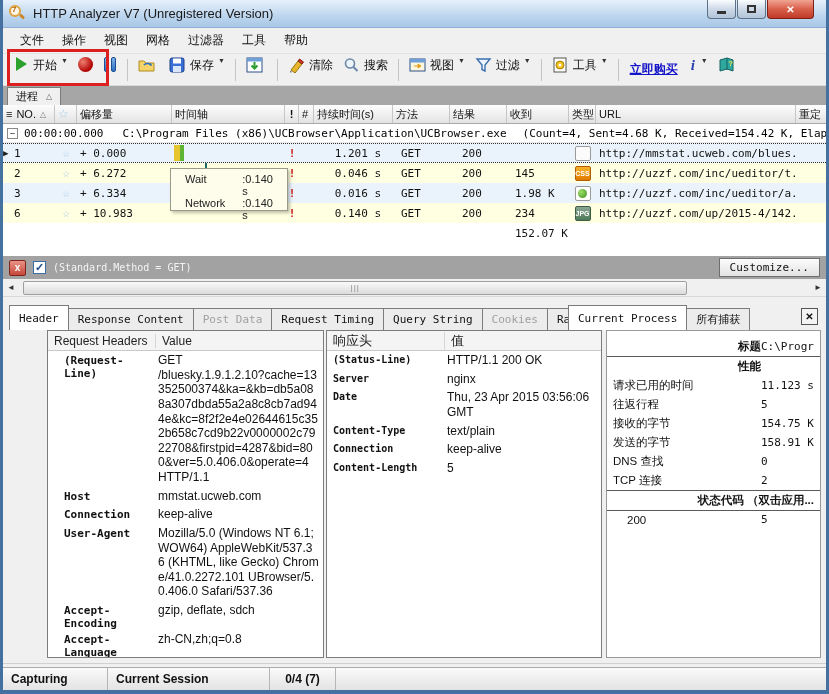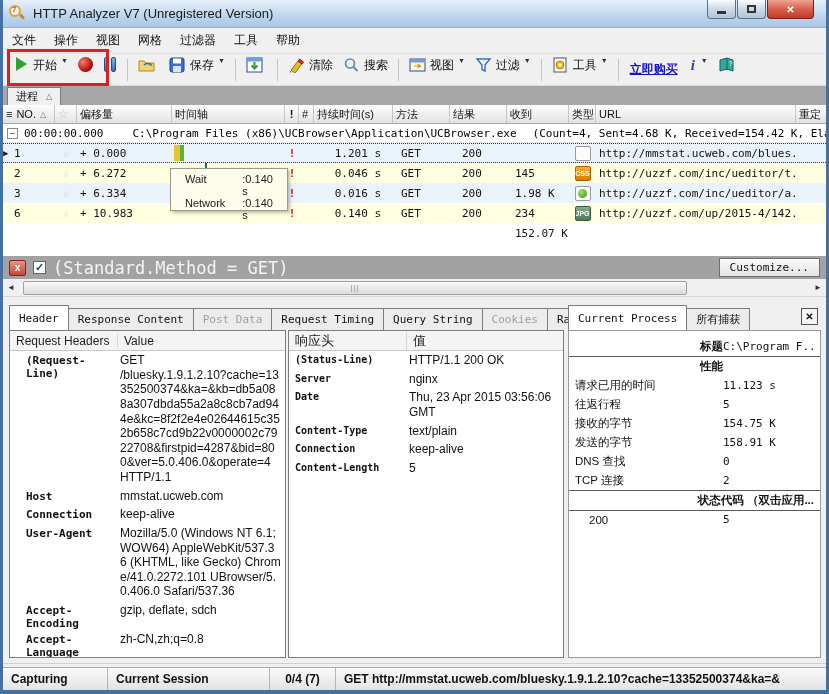--- a/index.html
+++ b/index.html
@@ -16,21 +16,21 @@
   .app-icon .seven{ position:absolute; left:3px; top:0px; font-size:8px; color:#b06a10; font-weight:bold;}
   .title-text{ margin-left:7px; font-size:13px; color:#1a1a1a; }
   .winbtns{ position:absolute; top:0; right:12px; display:flex; }
   .wbtn{ width:29px; height:19px; border:1px solid #5c7187; border-top:none; background:linear-gradient(#fafcfe,#cdd9e8 50%,#b3c4d9);
     border-radius:0 0 4px 4px; margin-left:0; display:flex; align-items:center; justify-content:center; font-size:10px; color:#333;}
   .wbtn + .wbtn{ margin-left:1px; }
   .wbtn.close{ width:47px; background:linear-gradient(#f0a492,#d9604b 50%,#c03a28); color:#fff; font-weight:bold; border-color:#7e1f13;}
   .wbtn .minglyph{ width:9px; height:3px; background:#333; margin-top:6px;}
   .wbtn .maxglyph{ width:9px; height:8px; border:2px solid #333; }
   
-  .menubar{ height:26px; flex:none; background:#f0f0f0; display:flex; align-items:center; padding-left:0; border-bottom:1px solid #e2e2e2;}
+  .menubar{ height:26px; flex:none; background:#f0f0f0; display:flex; align-items:center; padding-left:8px; border-bottom:1px solid #e2e2e2;}
   .menu-item{ font-size:12px; color:#111; padding:3px 9px; }
   
   .toolbar{ height:32px; flex:none; background:#f0f0f0; display:flex; align-items:center; padding-left:8px; position:relative; border-bottom:1px solid #dcdcdc;}
   .tb-btn{ display:flex; align-items:flex-start; height:26px; padding:0 5px; font-size:12px; color:#111; }
   .tb-caret{ font-size:7px; color:#333; margin-left:4px; }
   .sep{ width:1px; height:22px; background:#c4c4c4; margin:0 5px; flex:none;}
   .play-tri{ width:0; height:0; border-left:11px solid #2ca12c; border-top:7px solid transparent; border-bottom:7px solid transparent; margin-right:6px;}
   .stop-ball{ width:15px; height:15px; border-radius:50%; background:radial-gradient(circle at 5px 5px,#f08070,#b00000 70%); }
   .pause-bars{ display:flex; }
   .pause-bars i{ width:5px; height:15px; background:linear-gradient(#7fb2e8,#2f6fc0); border:1px solid #1d4f94; border-radius:2px; margin:0 1px;}
@@ -74,21 +74,21 @@
   .ft-jpg{ background:linear-gradient(#8aa795,#4e7a5a); border:1px solid #3c5c44;}
   .grid-filler{ height:33px; background:#fff; }
   .tooltip{ position:absolute; left:167px; top:63px; width:118px; height:43px; background:#fefdec; border:1px solid #9a9a8a;
     box-shadow:2px 2px 3px rgba(0,0,0,.25); z-index:20; font-size:11px; color:#222; padding:4px 6px; display:flex; flex-direction:column; justify-content:space-around;}
   .tooltip .trow{ display:flex;margin-left:8px; } .tooltip .tl-label{ width:58px; }
   
   .filterbar{ height:23px; flex:none; background:#a2a2a2; display:flex; align-items:center; padding:0 6px; gap:7px;}
   .fx-btn{ width:17px; height:16px; background:linear-gradient(#e99386,#c5473a); border:1px solid #7e241b; border-radius:2px;
     color:#fff; font-size:10px; font-weight:bold; display:flex; align-items:center; justify-content:center; line-height:1;}
   .fcheck{ width:13px; height:13px; background:#fff; border:1px solid #3a6ea5; color:#1d4e89; font-size:11px; line-height:11px; text-align:center; font-weight:bold;}
-  .fexpr{ font-family:"DejaVu Sans Mono",monospace; font-size:17px; color:#f4f4f4; flex:1;}
+  .fexpr{ font-family:"DejaVu Sans Mono",monospace; font-size:10px; color:#f4f4f4; flex:1;}
   .customize-btn{ height:19px; background:linear-gradient(#fcfcfc,#e2e2e2); border:1px solid #6e6e6e; font-family:"DejaVu Sans Mono",monospace; font-size:11px; padding:0 10px; color:#111; display:flex; align-items:center;}
   
   .hscroll{ height:18px; flex:none; background:#f0f0f0; display:flex; align-items:center; border-bottom:1px solid #d8d8d8;}
   .sc-arrow{ width:16px; height:16px; font-size:8px; color:#333; display:flex; align-items:center; justify-content:center; flex:none;}
   .sc-track{ flex:1; height:16px; position:relative; }
   .sc-thumb{ position:absolute; left:4px; top:1px; width:84%; height:14px; background:linear-gradient(#fafafa,#dcdcdc); border:1px solid #9f9f9f; border-radius:2px; display:flex; align-items:center; justify-content:center; color:#8a8a8a; font-size:8px; letter-spacing:1px;}
   .gap6{ height:7px; flex:none; background:#f0f0f0; }
   
   .tabrow{ height:26px; flex:none; background:#f0f0f0; position:relative; }
   .tabs-left{ position:absolute; left:6px; bottom:0; display:flex; align-items:flex-end; }
@@ -97,21 +97,21 @@
   .tab.active{ height:25px; background:#fff; z-index:2; }
   .tab.disabled{ color:#9f9f9f; }
   .tab.cut{ max-width:78px; overflow:hidden; }
   .tabscroll{ display:flex; margin-left:2px; margin-bottom:3px; }
   .tabscroll .ts{ width:15px; height:16px; border:1px solid #9a9a9a; background:linear-gradient(#fcfcfc,#e0e0e0); font-size:8px; display:flex; align-items:center; justify-content:center;}
   .ts.dis{ color:#aaa; } .ts.en{ color:#2b5fa8; }
   .tabs-right{ position:absolute; left:565px; bottom:0; display:flex; align-items:flex-end;}
   .panel-close{ position:absolute; right:8px; bottom:5px; width:17px; height:17px; border:1px solid #555; background:#f4f4f4; font-size:10px; font-weight:bold; color:#111; display:flex; align-items:center; justify-content:center;}
   
   .panels{ flex:1; position:relative; background:#f0f0f0; }
-  .panel{ position:absolute; top:0; bottom:5px; background:#fff; border:1px solid #7c7c7c; overflow:hidden;}
+  .panel{ position:absolute; top:0; bottom:5px; background:#fff; border:1px solid #7c7c7c; overflow:hidden;margin-left:38px;}
   .panel.left{ left:6px; width:277px; }
   .panel.mid{ left:285px; width:276px; }
   .panel.right{ left:565px; right:5px; border-color:#9a9a9a;}
   .ph-row{ height:20px; display:flex; background:#f4f4f4; border-bottom:1px solid #c9c9c9; font-size:12px; color:#222; align-items:center;}
   .ph-row .phc{ padding:0 6px; overflow:hidden; white-space:nowrap;}
   .hdr-table{ font-size:12px; }
   .hdr-row{ display:flex; align-items:flex-start; }
   .hdr-name{ flex:none; font-family:"DejaVu Sans Mono",monospace; font-weight:bold; font-size:11px; padding:3px 4px 0 6px; color:#111;}
   .panel.left .hdr-name{ width:108px;padding-left:16px; } .panel.mid .hdr-name{ width:118px; font-size:10px;}
   .hdr-val{ flex:1; padding:2px 4px 2px 2px; color:#111; font-size:12px; line-height:1.22; white-space:pre-wrap; word-break:break-all;}
@@ -310,21 +310,21 @@
           <span>URL</span>
         </div>
       <div class="hc" style="flex:1;border-right:none">
           <span>重定</span>
         </div>
     </div>
 
     <div class="grouprow">
       <span class="collapse-box">−</span>
       <span>00:00:00.000</span>
-      <span style="margin-left:23px">C:\Program Files (x86)\UCBrowser\Application\UCBrowser.exe</span>
+      <span style="margin-left:13px">C:\Program Files (x86)\UCBrowser\Application\UCBrowser.exe</span>
       <span style="margin-left:10px">(Count=4, Sent=4.68 K, Received=154.42 K, ElapsedTime=</span>
     </div>
 
     <div class="grow r-blue r-selected">
       <div class="c sel">
           <span class="ptr">▶</span>
         </div>
       <div class="c no">1</div>
       <div class="c star">
           <span>☆</span>
@@ -591,16 +591,15 @@
       </div>
     </div>
   </div>
 
   <div class="gap4"></div>
 
   <div class="statusbar">
     <div class="st-seg st-1">Capturing</div>
     <div class="st-seg st-2">Current Session</div>
     <div class="st-seg st-3">0/4 (7)</div>
-    <div class="st-seg st-4">GET  http://mmstat.ucweb.com/bluesky.1.9.1.2.10?cache=13352500374&amp;ka=&amp;</div>
   </div>
 
 </div>
 
 </body></html>

